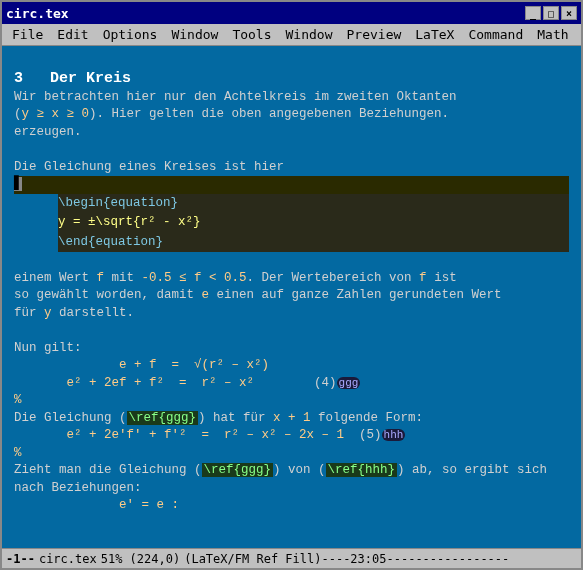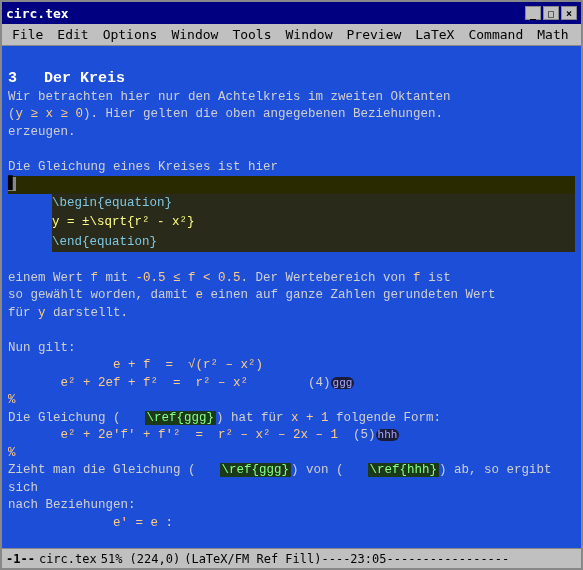--- a/index.html
+++ b/index.html
@@ -58,24 +58,24 @@
       border-bottom: 1px solid #888;
     }
     .menu-item {
       padding: 1px 6px;
       font-size: 13px;
       cursor: pointer;
       color: #000;
     }
     .content-area {
       flex: 1;
-      background: #1d4ed8;
+      background: #0369a1;
       color: #d0d0d0;
       overflow-y: auto;
-      padding: 4px 6px;
+      padding: 4px 12px;
       font-family: 'Courier New', monospace;
       font-size: 12.5px;
       line-height: 1.4;
     }
     .content-area .heading {
       font-size: 15px;
       font-weight: bold;
       color: #ffffff;
     }
     .content-area .latex-cmd {
@@ -84,21 +84,20 @@
     .content-area .equation-block {
       background: #2a2a1a;
       color: #ffff88;
       padding: 1px 0;
       margin-left: 44px;
     }
     .content-area .ref-tag {
       color: #88ff88;
       background: #1a3a1a;
       padding: 0 2px;
-      margin-left: 24px;
     }
     .content-area .label-tag {
       color: #aaaaff;
       background: #1a1a3a;
       padding: 0 2px;
       font-size: 11px;
       border-radius: 6px;
     }
     .content-area .math-inline {
       color: #ffcc88;

